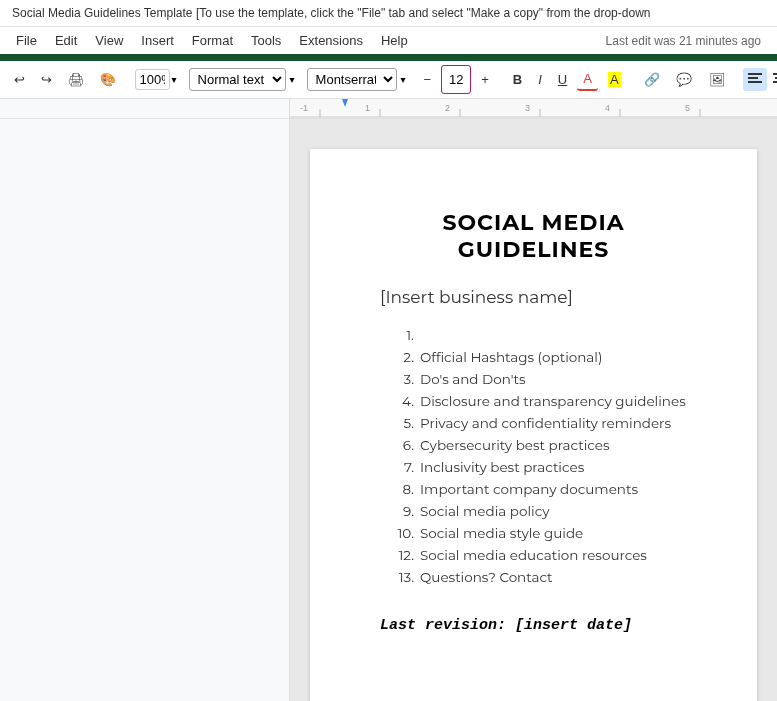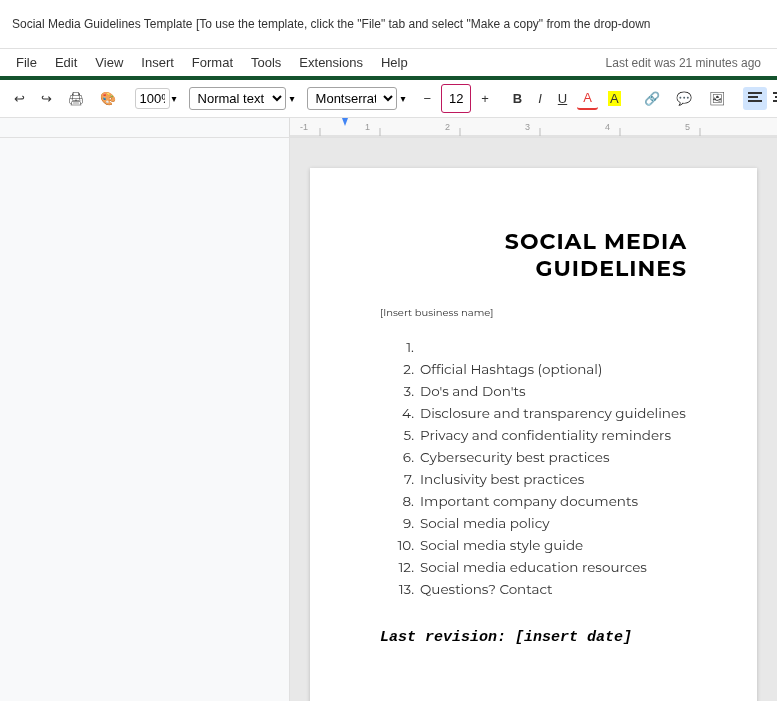--- a/index.html
+++ b/index.html
@@ -2,35 +2,35 @@
 <html><head>
   <meta charset="utf-8">
   <style>
     * { box-sizing: border-box; margin: 0; padding: 0; }
     body { font-family: Arial, sans-serif; background: #f0f0f0; overflow: hidden; height: 701px; width: 777px; }
 
     
     .title-bar {
       background: #fff;
       border-bottom: 1px solid #e0e0e0;
-      padding: 17px 12px;
+      padding: 6px 12px;
       font-size: 12px;
       color: #333;
       white-space: nowrap;
       overflow: hidden;
       text-overflow: ellipsis;
     }
 
     
     .menu-bar {
       background: #fff;
       display: flex;
       align-items: center;
       padding: 2px 8px;
-      border-bottom: 4px solid #14532d;
+      border-bottom: 7px solid #14532d;
       font-size: 13px;
       color: #333;
       gap: 2px;
     }
     .menu-item {
       padding: 4px 8px;
       cursor: pointer;
       border-radius: 3px;
     }
     .menu-separator { flex: 1; }
@@ -150,28 +150,28 @@
       background: #fff;
       width: 600px;
       min-height: 600px;
       padding: 60px 70px;
       box-shadow: 0 1px 4px rgba(0,0,0,0.2);
     }
 
     .doc-title {
       font-size: 22px;
       font-weight: bold;
-      text-align: right;
+      text-align: center;
       font-family: 'Montserrat', Arial, sans-serif;
       letter-spacing: 1px;
       margin-bottom: 24px;
     }
 
     .doc-subtitle {
-      font-size: 10px;
+      font-size: 17px;
       color: #333;
       margin-bottom: 20px;
       font-family: 'Montserrat', Arial, sans-serif;
     }
 
     .toc-title {
       font-size: 17px;
       font-weight: bold;
       margin-bottom: 14px;
       font-family: 'Montserrat', Arial, sans-serif;

